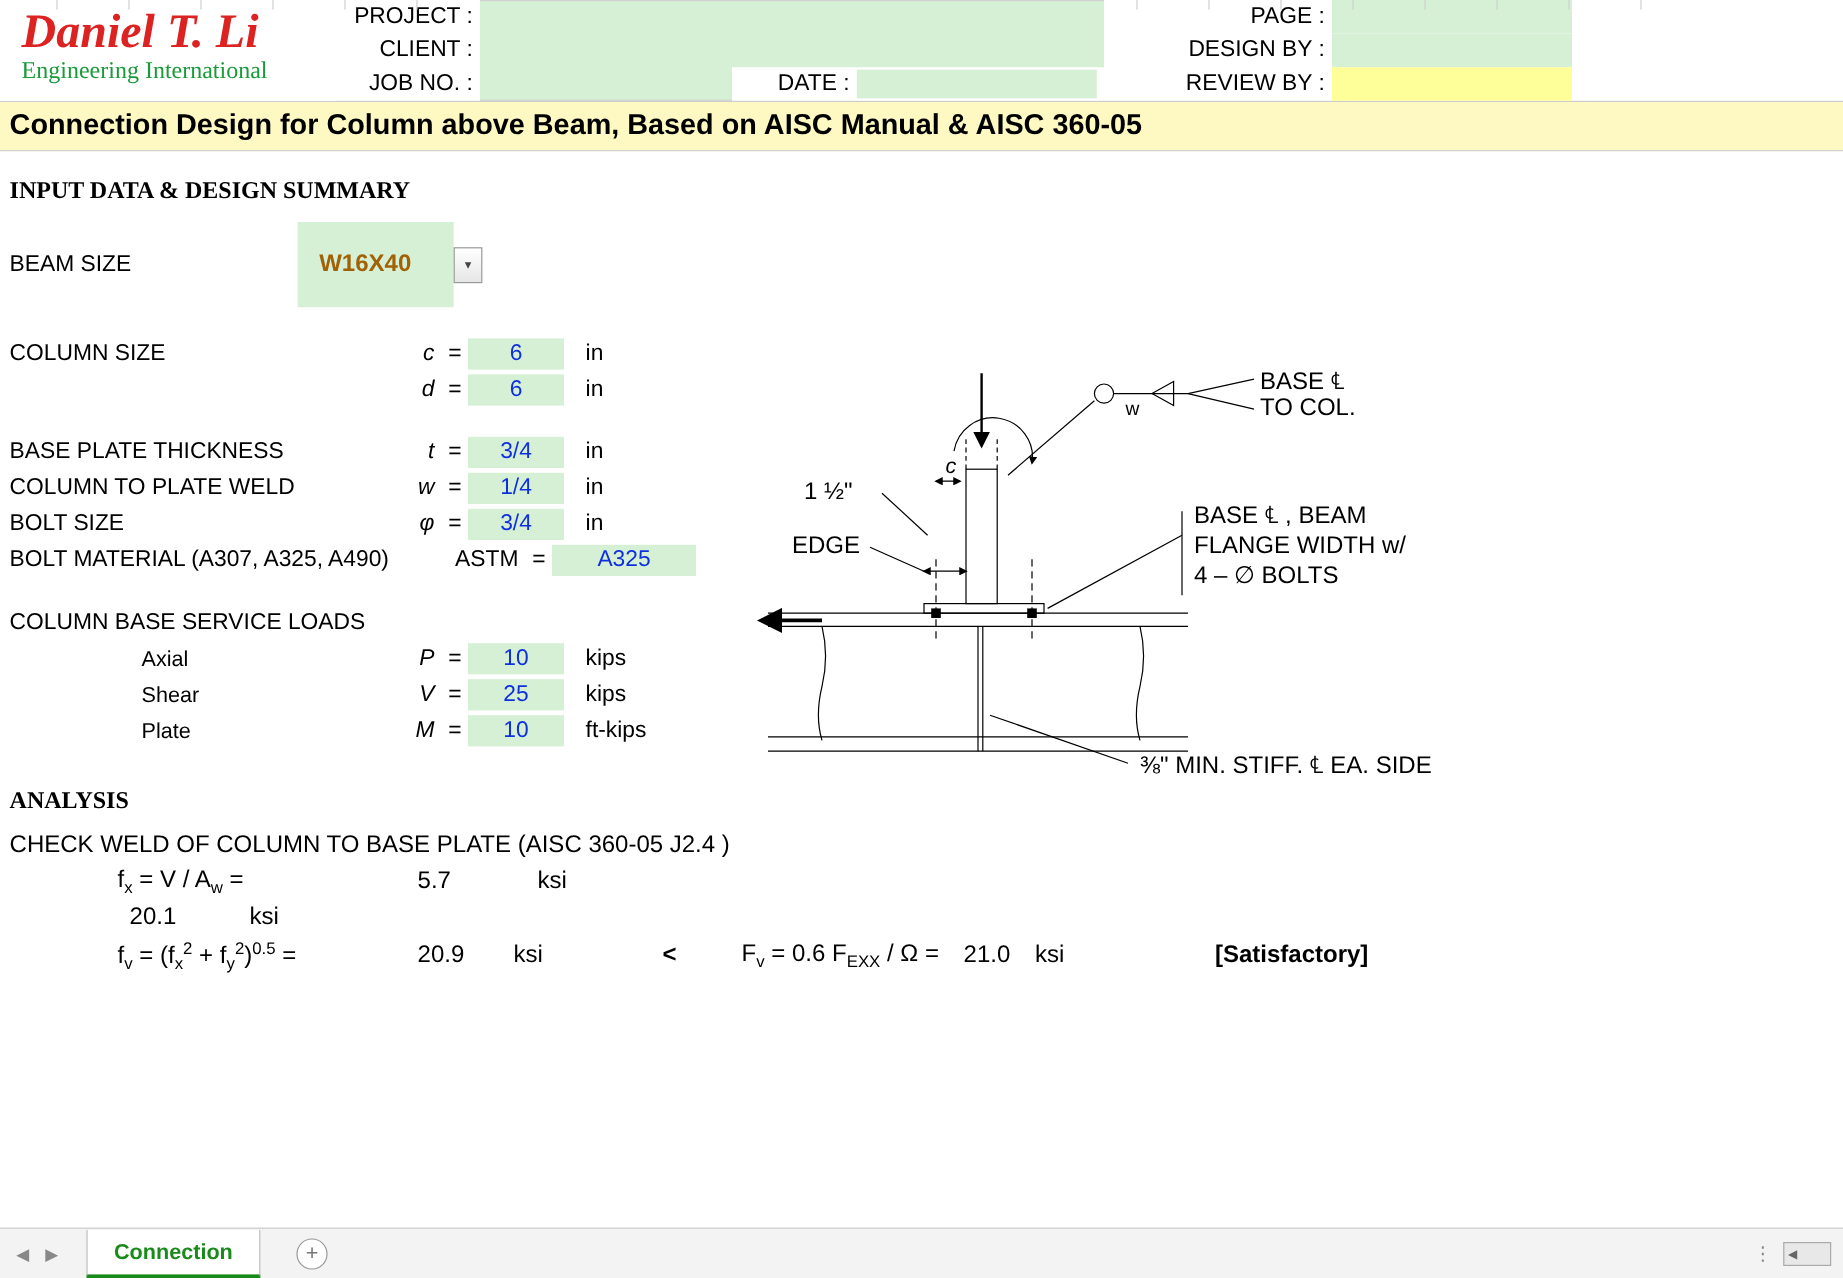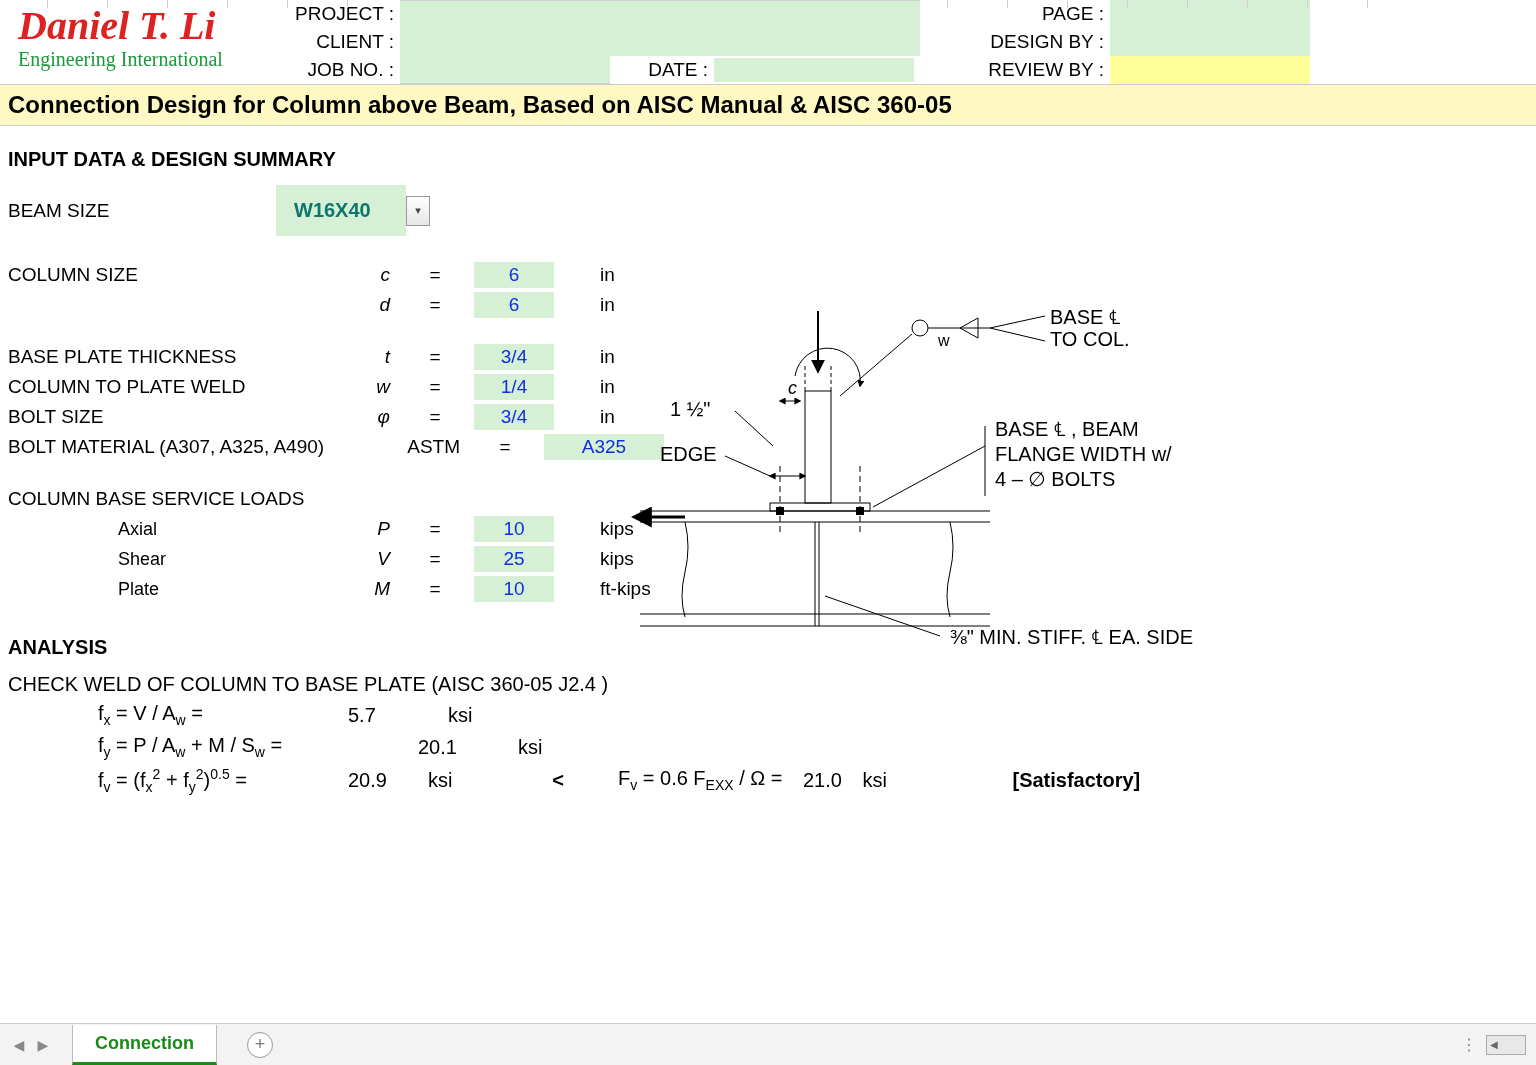--- a/index.html
+++ b/index.html
@@ -82,28 +82,28 @@
     border-bottom: 1px solid #d0d0d0;
   }
   .content {
     padding: 16px 8px 8px 8px;
     position: relative;
   }
   .sect-head {
     font-weight: bold;
     font-size: 20px;
     margin: 6px 0 14px 0;
+    font-family: Liberation Serif, serif;
   }
   .row {
     display: flex;
     align-items: center;
     margin: 4px 0;
     min-height: 26px;
     font-size: 19px;
-    gap: 28px;
   }
   .lbl { width: 240px; }
   .lbl2 { width: 240px; padding-left: 110px; font-size:18px;}
   .sym { width: 120px; text-align: right; font-style: italic; padding-right:6px;}
   .eq  { width: 22px; text-align:center; }
   .valbox {
     width: 80px;
     background: #d6f0d6;
     color: #1030e0;
     text-align: center;
@@ -125,23 +125,23 @@
   .dd-btn {
     width: 24px; height: 30px;
     border: 1px solid #999;
     background: linear-gradient(#fff,#e6e6e6);
     margin-left: 0px;
     display:flex;align-items:center;justify-content:center;
     font-size:11px;color:#444;
   }
   .beam-val {
     background: #d6f0d6;
-    color: #0f766e;
+    color: #a16207;
     font-weight: bold;
-    padding: 14px 18px;
+    padding: 24px 18px;
     font-size: 20px;
     min-width:130px;
     text-align:left;
   }
   .plate-note { font-size: 20px; }
   .adequate { font-weight: bold; font-size: 20px; margin-top: 28px;}
   .analysis-block { margin-top: 34px; }
   .formula-row {
     display:flex; align-items:center; font-size:20px;
     margin: 6px 0;
@@ -422,21 +422,20 @@
       <div class="sect-head">ANALYSIS</div>
       <div style="font-size:20px;">CHECK WELD OF COLUMN TO BASE PLATE (AISC 360-05 J2.4 )</div>
 
       <div class="formula-row">
         <span class="f">f<sub>x</sub> = V / A<sub>w</sub> = </span>
         <span class="num">5.7</span>
         <span class="ksi">ksi</span>
       </div>
 
       <div class="formula-row">
-        <span class="f" style="min-width:310px;">f<sub>y</sub> = P / A<sub>w</sub> + M / S<sub>w</sub> = </span>
         <span class="num">20.1</span>
         <span class="ksi">ksi</span>
       </div>
 
       <div class="formula-row">
         <span class="f">f<sub>v</sub> = (f<sub>x</sub><sup>2</sup> + f<sub>y</sub><sup>2</sup>)<sup>0.5</sup> = </span>
         <span class="num" style="width:90px;">20.9</span>
         <span class="ksi">ksi</span>
         <span style="width:120px;text-align:center;font-weight:bold;">&lt;</span>
         <span>F<sub>v</sub> = 0.6 F<sub>EXX</sub> / Ω = </span>

